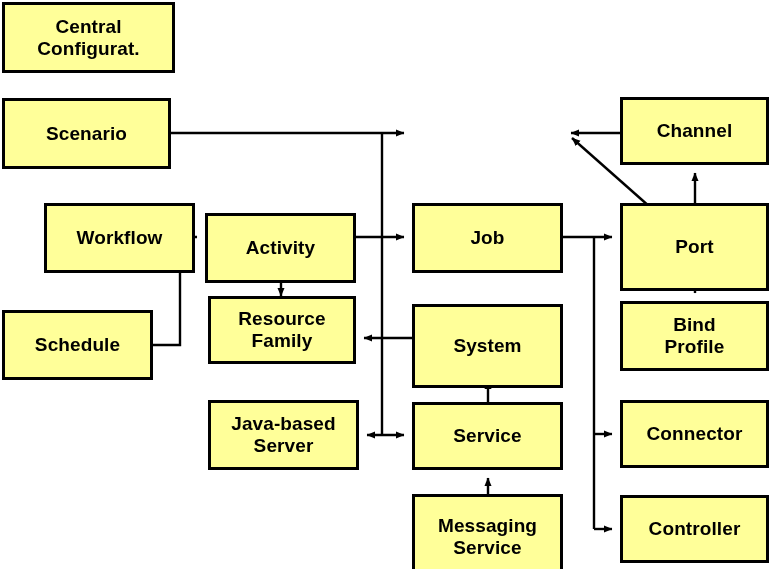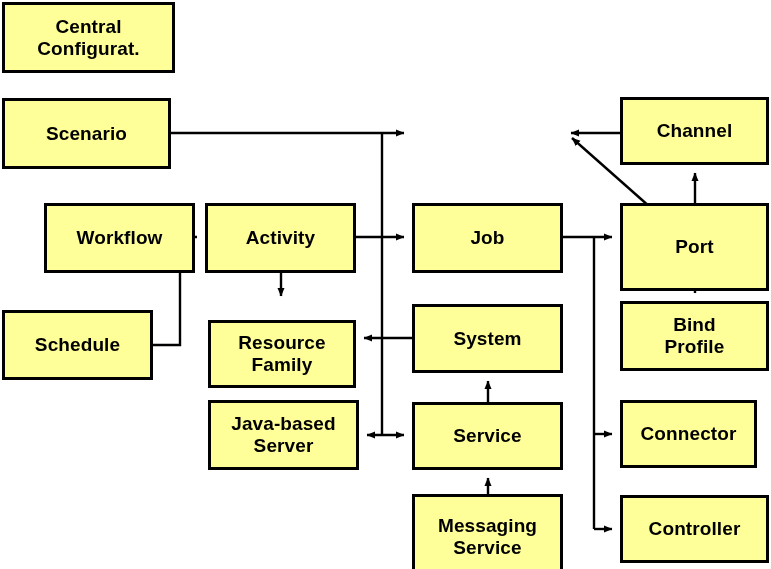--- a/index.html
+++ b/index.html
@@ -100,42 +100,42 @@
 
   <div class="node" style="left:2px;  top:2px;   width:173px; height:71px;">Central
 Configurat.</div>
 
   <div class="node" style="left:2px;  top:98px;  width:169px; height:71px;">Scenario</div>
 
   <div class="node" style="left:2px;  top:203px; width:151px; height:70px;margin-left:42px;">Workflow</div>
 
   <div class="node" style="left:2px;  top:310px; width:151px; height:70px;">Schedule</div>
 
-  <div class="node" style="left:205px; top:203px; width:151px; height:70px;">Activity</div>
+  <div class="node" style="left:205px; top:213px; width:151px; height:70px;">Activity</div>
 
-  <div class="node" style="left:208px; top:320px; width:148px; height:68px;">Resource
+  <div class="node" style="left:208px; top:296px; width:148px; height:68px;">Resource
 Family</div>
 
   <div class="node" style="left:208px; top:400px; width:151px; height:70px;">Java-based
 Server</div>
 
 
   <div class="node" style="left:412px; top:203px; width:151px; height:70px;">Job</div>
 
-  <div class="node" style="left:412px; top:304px; width:151px; height:69px;text-align:center;">System</div>
+  <div class="node" style="left:412px; top:304px; width:151px; height:84px;text-align:center;">System</div>
 
   <div class="node" style="left:412px; top:402px; width:151px; height:68px;">Service</div>
 
   <div class="node" style="left:412px; top:494px; width:151px; height:85px;">Messaging
 Service</div>
 
   <div class="node" style="left:620px; top:97px;  width:149px; height:68px;">Channel</div>
 
   <div class="node" style="left:620px; top:203px; width:149px; height:88px;">Port</div>
 
   <div class="node" style="left:620px; top:301px; width:149px; height:70px;">Bind
 Profile</div>
 
-  <div class="node" style="left:620px; top:400px; width:137px; height:68px;">Connector</div>
+  <div class="node" style="left:620px; top:400px; width:149px; height:68px;">Connector</div>
 
   <div class="node" style="left:620px; top:495px; width:149px; height:68px;">Controller</div>
 
 </div>
 
 </body></html>

